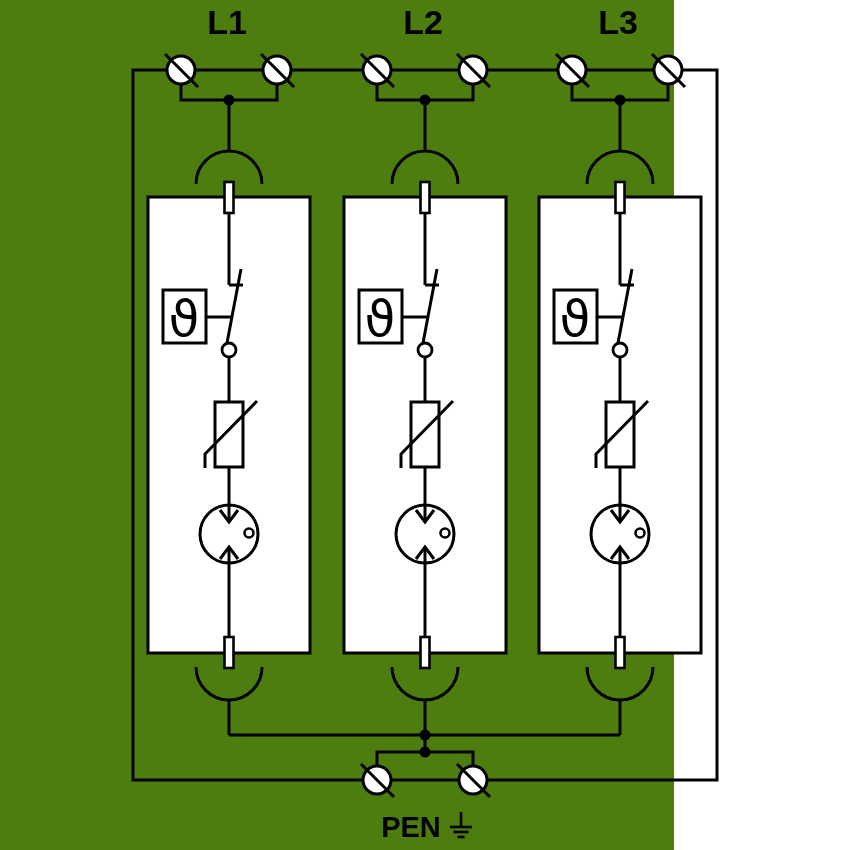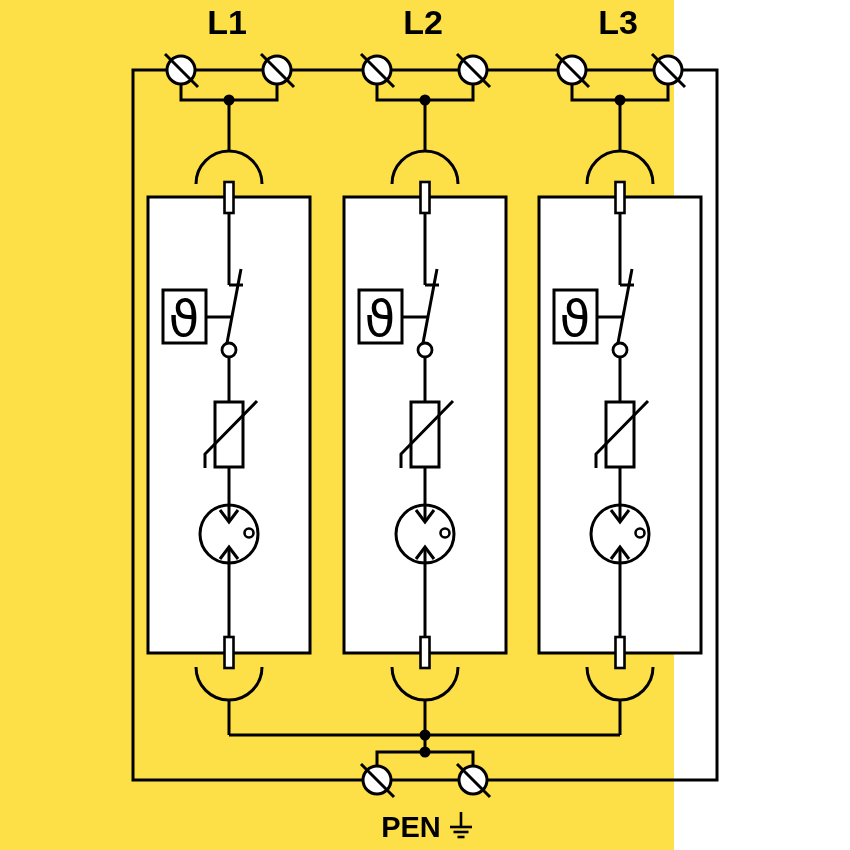--- a/index.html
+++ b/index.html
@@ -8,21 +8,21 @@
     background: #ffffff;
     width: 850px;
     height: 850px;
     overflow: hidden;
     font-family: "Liberation Sans", sans-serif;
   }
   .canvas {
     position: relative;
     width: 674px;
     height: 850px;
-    background: #fde047;
+    background: #4d7c0f;
   }
   svg { display: block; }
   .ln   { stroke: #000000; stroke-width: 3; fill: none; }
   .ln25 { stroke: #000000; stroke-width: 2.6; fill: none; }
   .boxw { stroke: #000000; stroke-width: 3; fill: #ffffff; }
   .dot  { fill: #000000; stroke: none; }
   .phase-label {
     font-family: "Liberation Sans", sans-serif;
     font-size: 34px;
     font-weight: 700;

